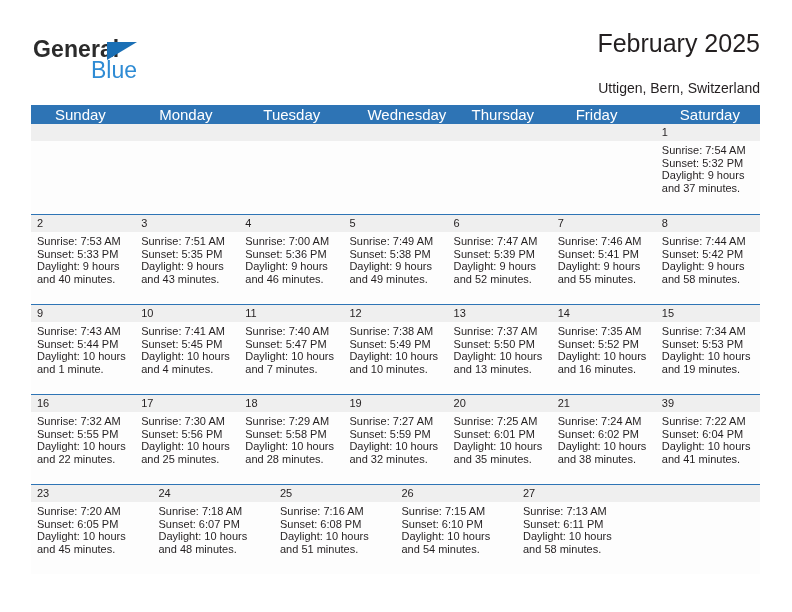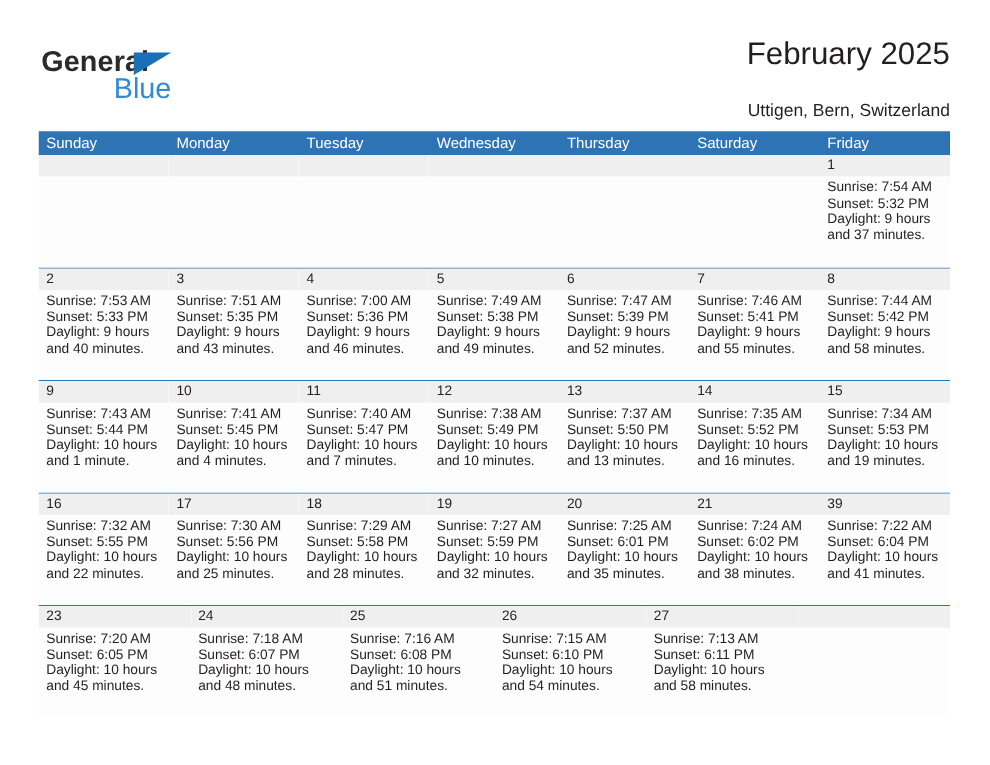--- a/index.html
+++ b/index.html
@@ -95,23 +95,23 @@
     width: 729px;
   }
   .weekday-row {
     display: flex;
     background: #2e74b5;
     height: 19px;
   }
   .weekday-cell {
     flex: 1 1 0;
     color: #ffffff;
-    font-size: 12px;
+    font-size: 15px;
     line-height: 19px;
-    padding-left: 6px;
+    padding-left: 24px;
     box-sizing: border-box;
     white-space: nowrap;
   }
   .week-row {
     display: flex;
     height: 90px;
     border-top: 1.6px solid #2e74b5;
     box-sizing: border-box;
   }
   .week-row.first {
@@ -169,22 +169,22 @@
 
   </div>
 
   <div class="calendar">
     <div class="weekday-row" id="weekday-row">
         <div class="weekday-cell">Sunday</div>
         <div class="weekday-cell">Monday</div>
         <div class="weekday-cell">Tuesday</div>
         <div class="weekday-cell">Wednesday</div>
         <div class="weekday-cell">Thursday</div>
+        <div class="weekday-cell">Friday</div>
         <div class="weekday-cell">Saturday</div>
-        <div class="weekday-cell">Friday</div>
       </div>
     <div id="weeks-container">
         <div class="week-row first">
           <div class="day-cell empty">
             <div class="daynum-band"></div>
           </div>
           <div class="day-cell empty">
             <div class="daynum-band"></div>
           </div>
           <div class="day-cell empty">

